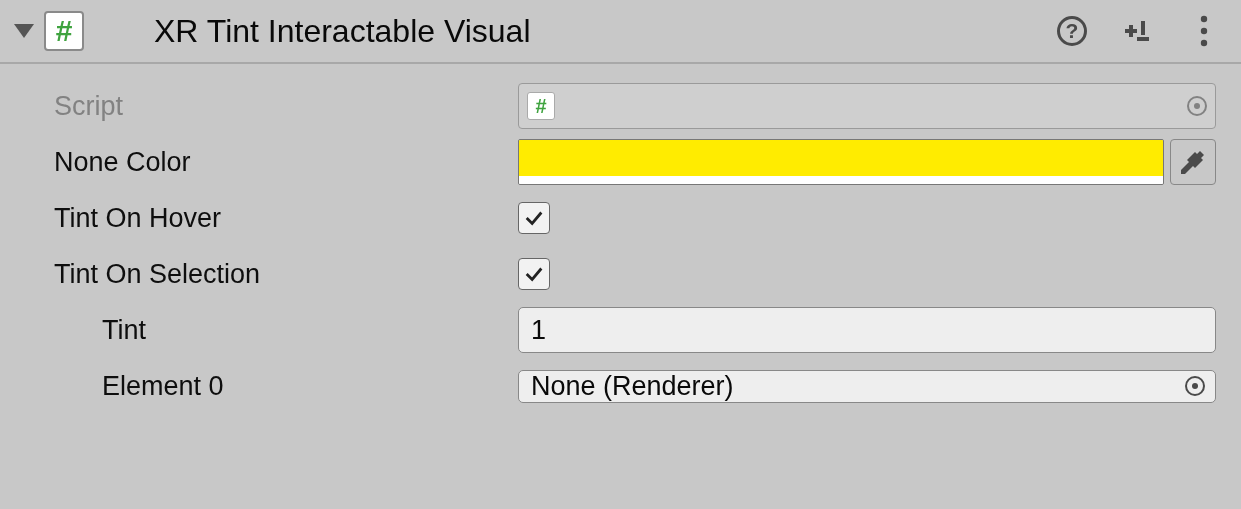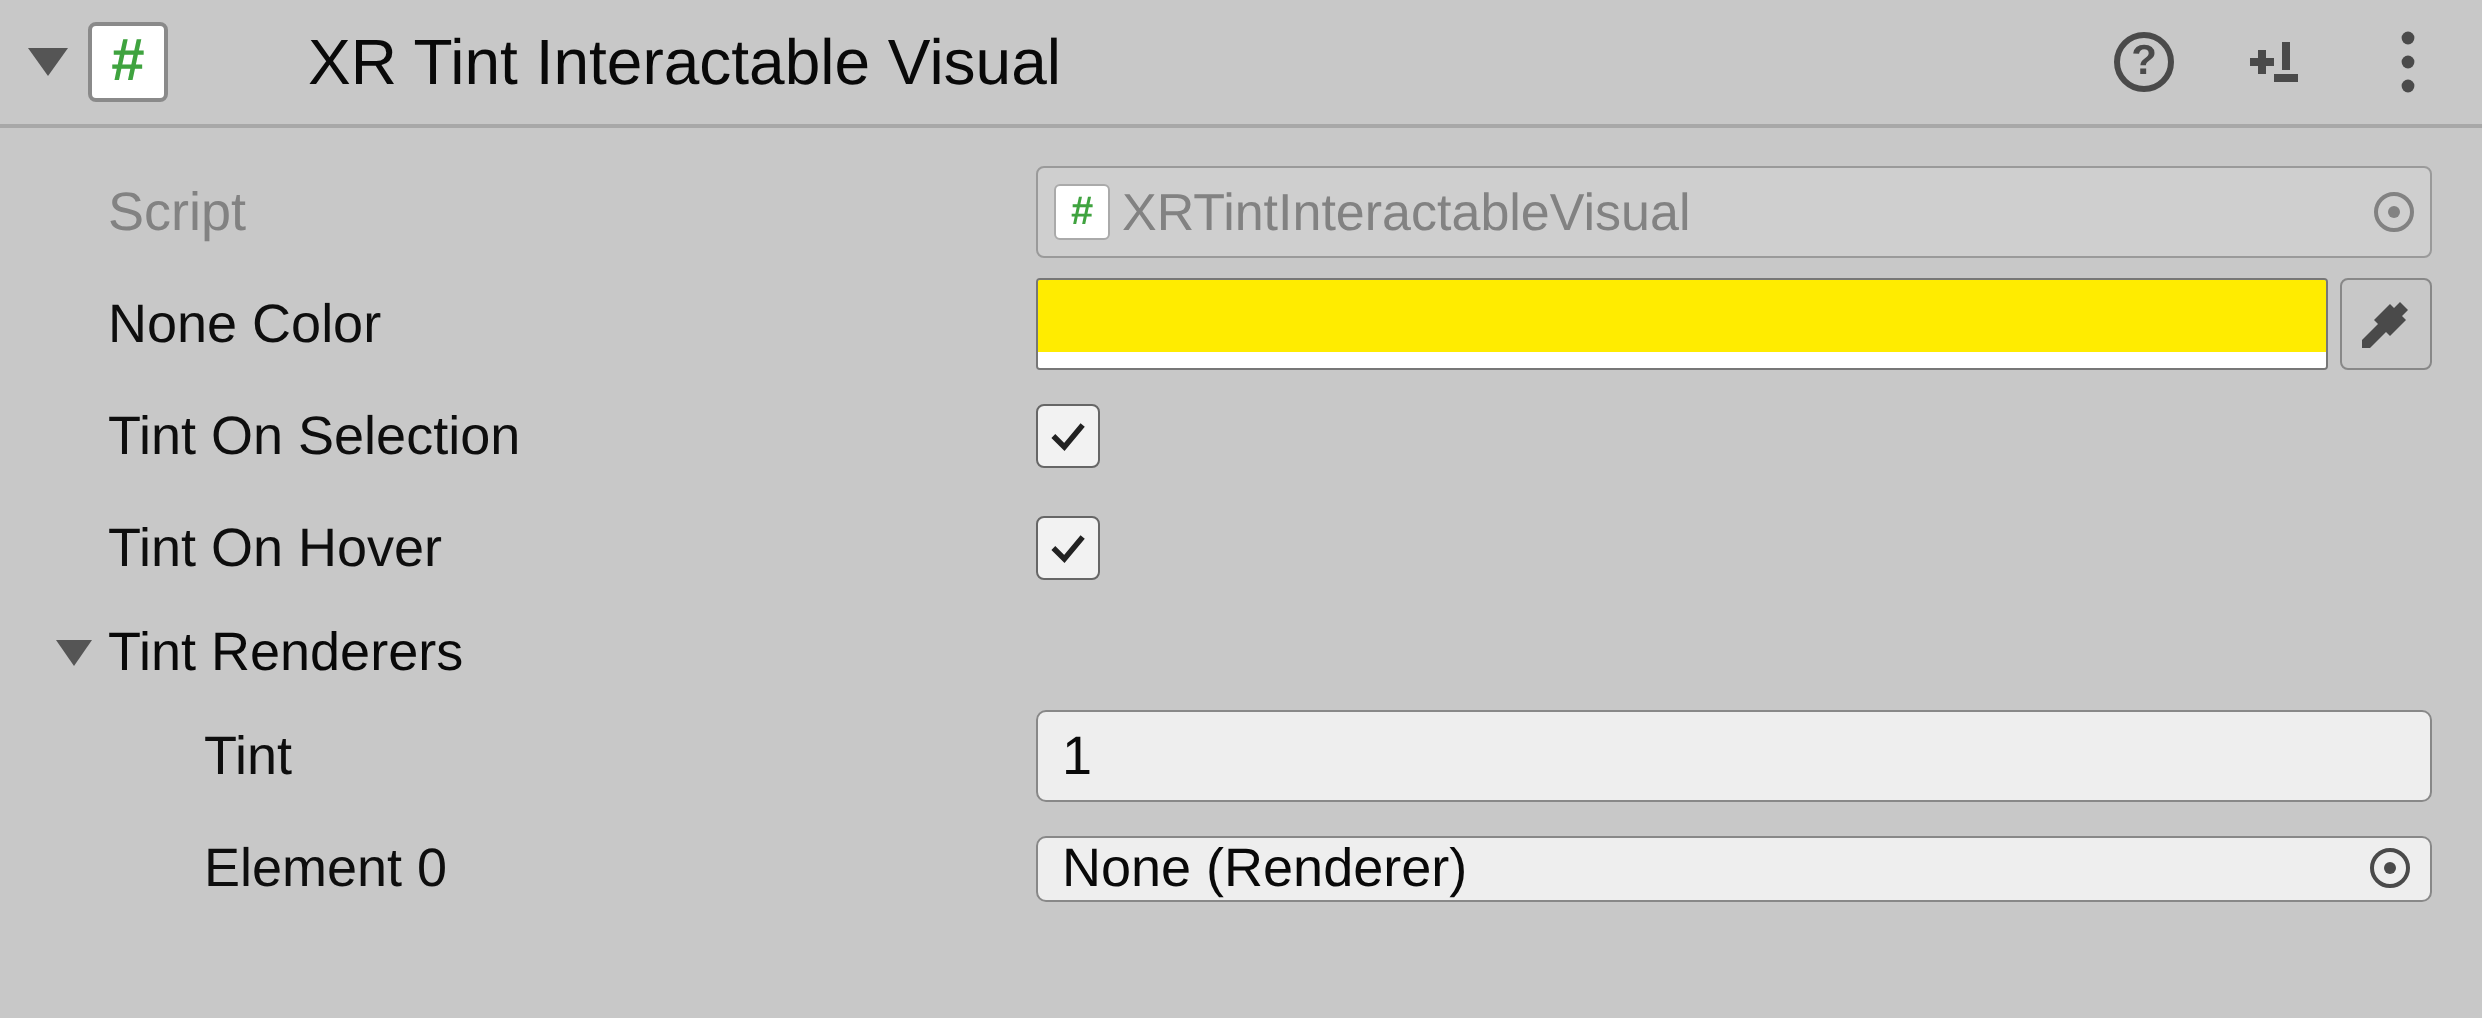--- a/index.html
+++ b/index.html
@@ -163,21 +163,20 @@
   </div>
 </div>
 
 <div class="body">
 
   <div class="row">
     <div class="label indent1 disabled">Script</div>
     <div class="value">
       <div class="script-field">
         <div class="mini-hash">#</div>
-        <span>XRTintInteractableVisual</span>
         <div class="obj-target"></div>
       </div>
     </div>
   </div>
 
   <div class="row">
     <div class="label indent1">None Color</div>
     <div class="value">
       <div class="color-field">
         <div class="color-swatch">
@@ -187,45 +186,41 @@
         <div class="eyedropper">
           <svg width="26" height="26" viewBox="0 0 26 26">
             <path d="M20 2 L24 6 L21 9 L23 11 L15 19 L13 17 L5 25 L1 25 L1 21 L9 13 L7 11 L15 3 L17 5 Z" fill="#4a4a4a"></path>
           </svg>
         </div>
       </div>
     </div>
   </div>
 
   <div class="row">
-    <div class="label indent1">Tint On Selection</div>
+    <div class="label indent1">Tint On Hover</div>
     <div class="value">
       <div class="checkbox">
         <svg viewBox="0 0 24 24">
             <path d="M4 12 L10 18 L20 6" stroke="#222" stroke-width="3" fill="none"></path>
           </svg>
       </div>
     </div>
   </div>
 
   <div class="row">
-    <div class="label indent1">Tint On Hover</div>
+    <div class="label indent1">Tint On Selection</div>
     <div class="value">
       <div class="checkbox">
         <svg viewBox="0 0 24 24">
             <path d="M4 12 L10 18 L20 6" stroke="#222" stroke-width="3" fill="none"></path>
           </svg>
       </div>
     </div>
   </div>
 
-  <div class="row array-header" style="min-height:48px;">
-    <div class="foldout-arrow small"></div>
-    <div>Tint Renderers</div>
-  </div>
 
   <div class="row">
     <div class="label indent2">Tint</div>
     <div class="value">
       <div class="input-field">
         <span>1</span>
       </div>
     </div>
   </div>
 

